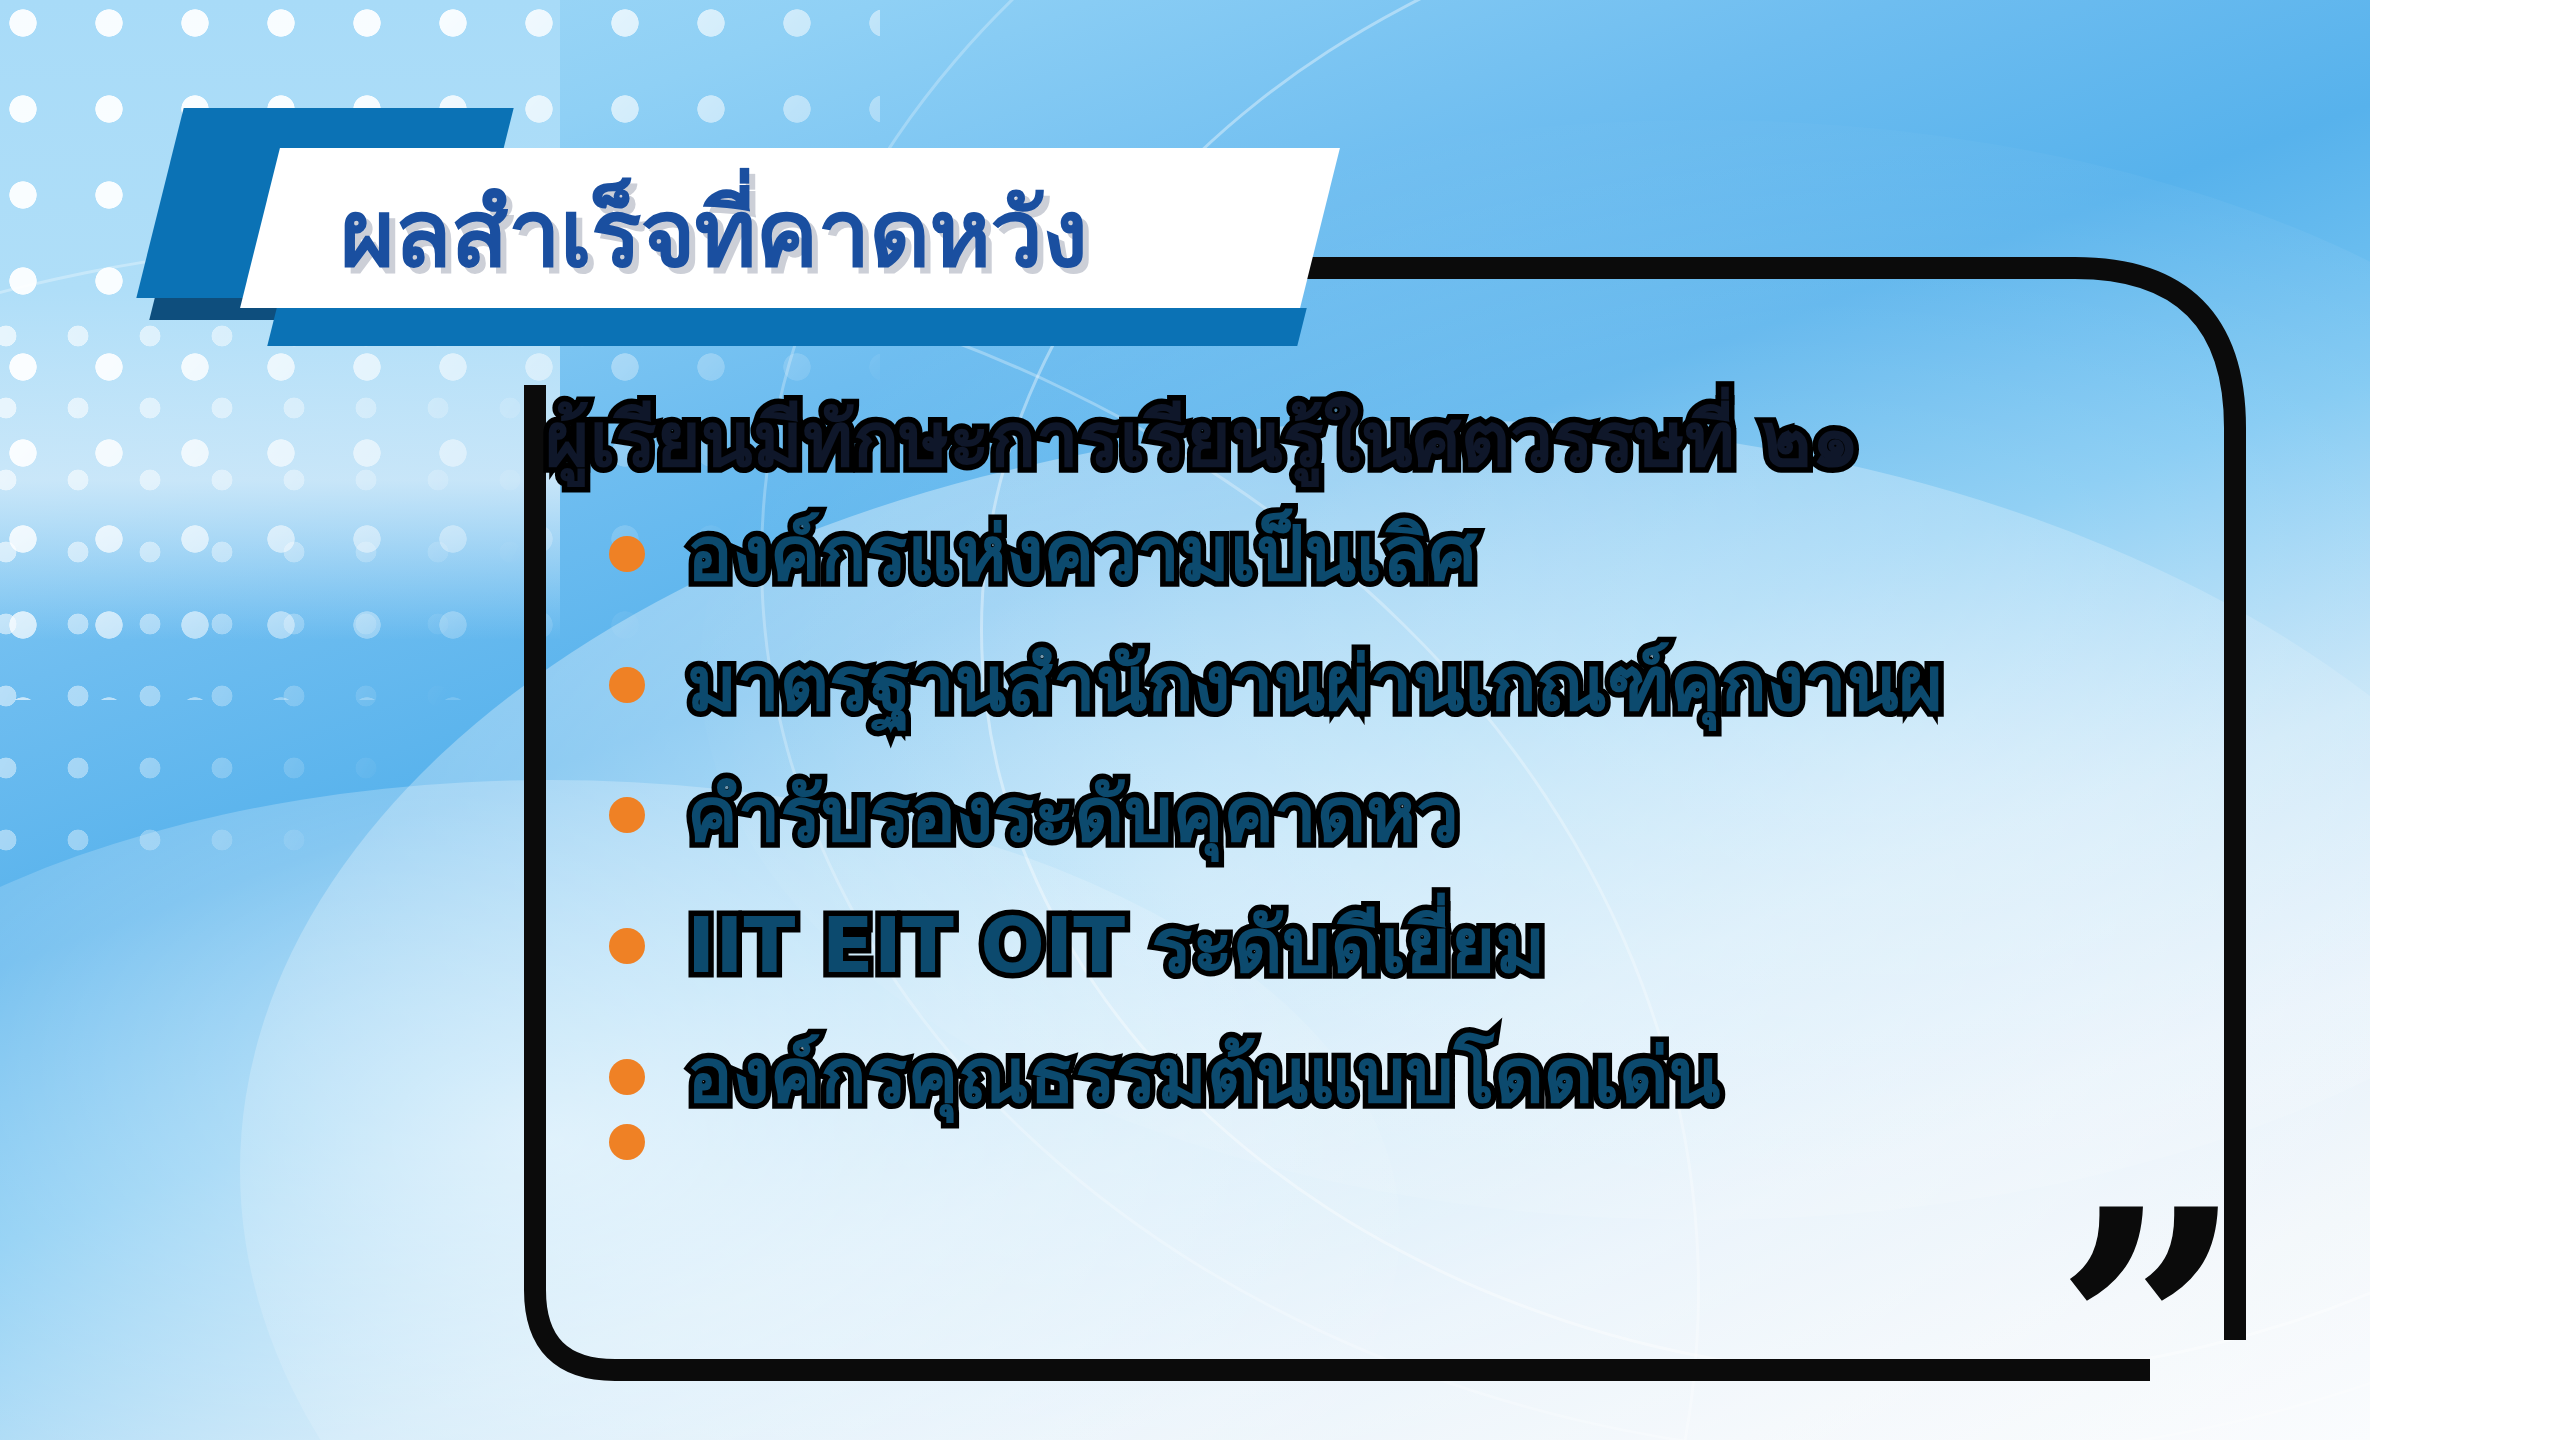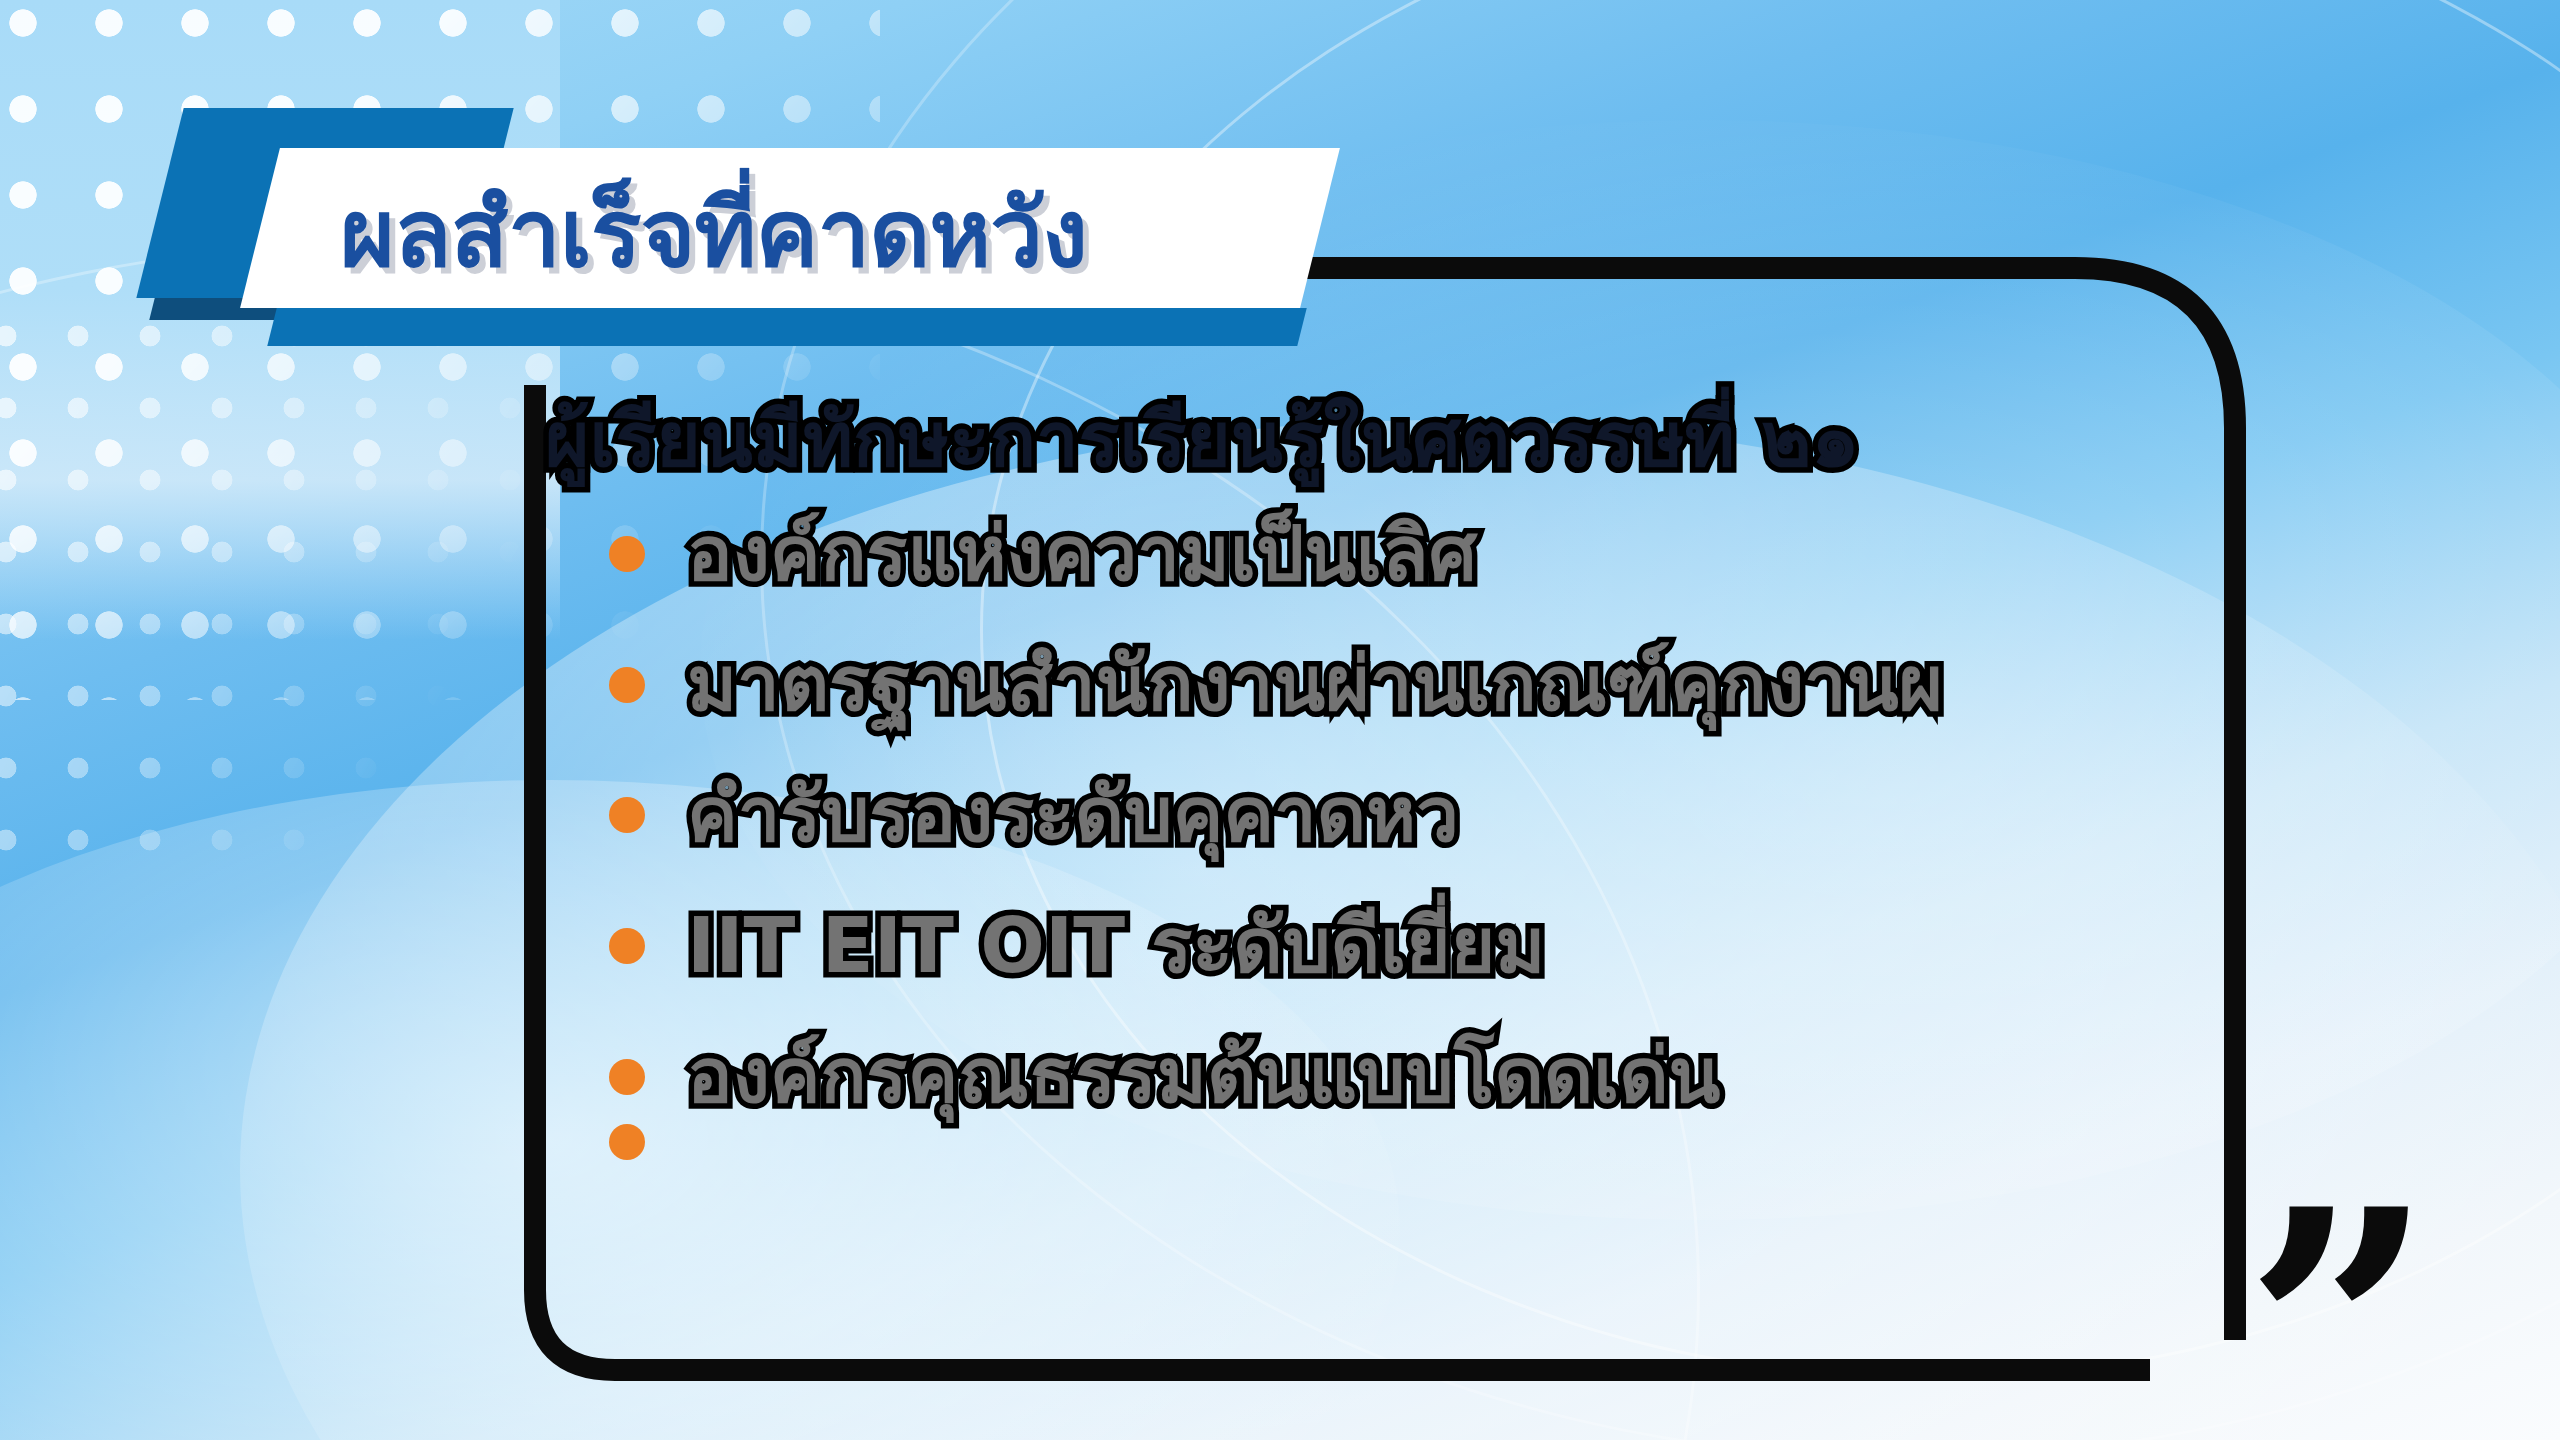--- a/index.html
+++ b/index.html
@@ -5,21 +5,21 @@
 <style>
   html, body {
     margin: 0;
     padding: 0;
     background: #ffffff;
   }
   * { box-sizing: border-box; }
 
   .slide {
     position: relative;
-    width: 2560px;
+    width: 2370px;
     height: 1440px;
     overflow: hidden;
     font-family: "Liberation Sans", "DejaVu Sans", sans-serif;
     background: #bfe4fa;
   }
 
   
   .bg-base {
     position: absolute;
     inset: 0;
@@ -179,21 +179,21 @@
   ul.bullets {
     list-style: none;
     margin: 0;
     padding: 0 0 0 46px;
   }
   ul.bullets li {
     position: relative;
     font-family: "DejaVu Sans", "Liberation Sans", sans-serif;
     font-size: 76px;
     font-weight: bold;
-    color: #737373;
+    color: #0c4a6e;
     white-space: nowrap;
     line-height: 1.72;
     padding-left: 96px;
   }
   ul.bullets li .bullet-dot {
     position: absolute;
     left: 18px;
     top: 50%;
     width: 36px;
     height: 36px;

